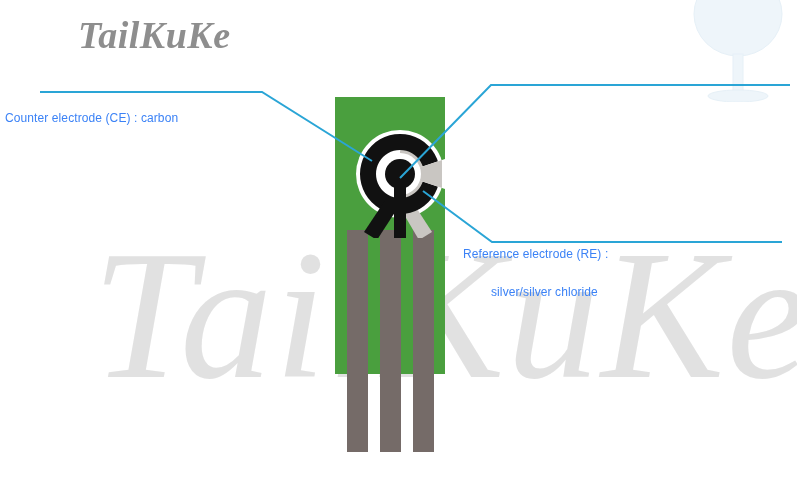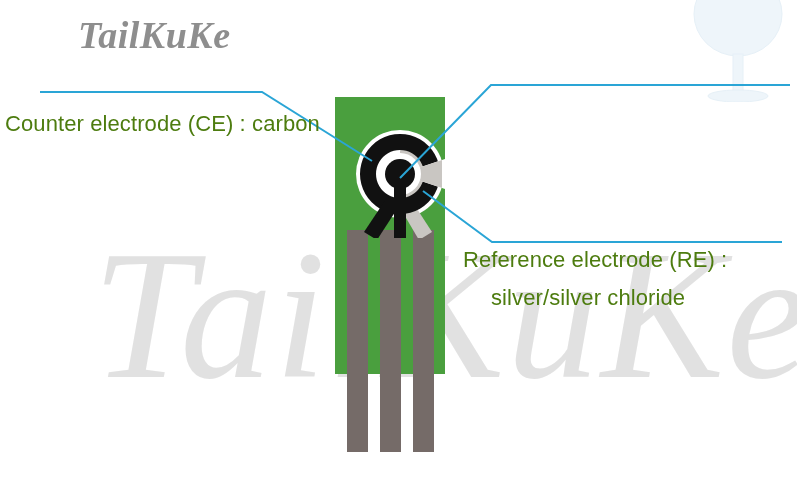--- a/index.html
+++ b/index.html
@@ -91,22 +91,22 @@
     left: 0;
     top: 0;
     width: 797px;
     height: 504px;
     pointer-events: none;
   }
 
   
   .label {
     position: absolute;
-    color: #4d7c0f;
-    font-size: 22px;
+    color: #3b82f6;
+    font-size: 12px;
     font-weight: 400;
     white-space: nowrap;
     letter-spacing: 0.1px;
   }
   .label-ce { left: 5px;   top: 111px; }
   .label-we { left: 474px; top: 109px; }
   .label-re { left: 463px; top: 247px; }
   .label-re2{ left: 491px; top: 285px; }
 </style>
 </head>

